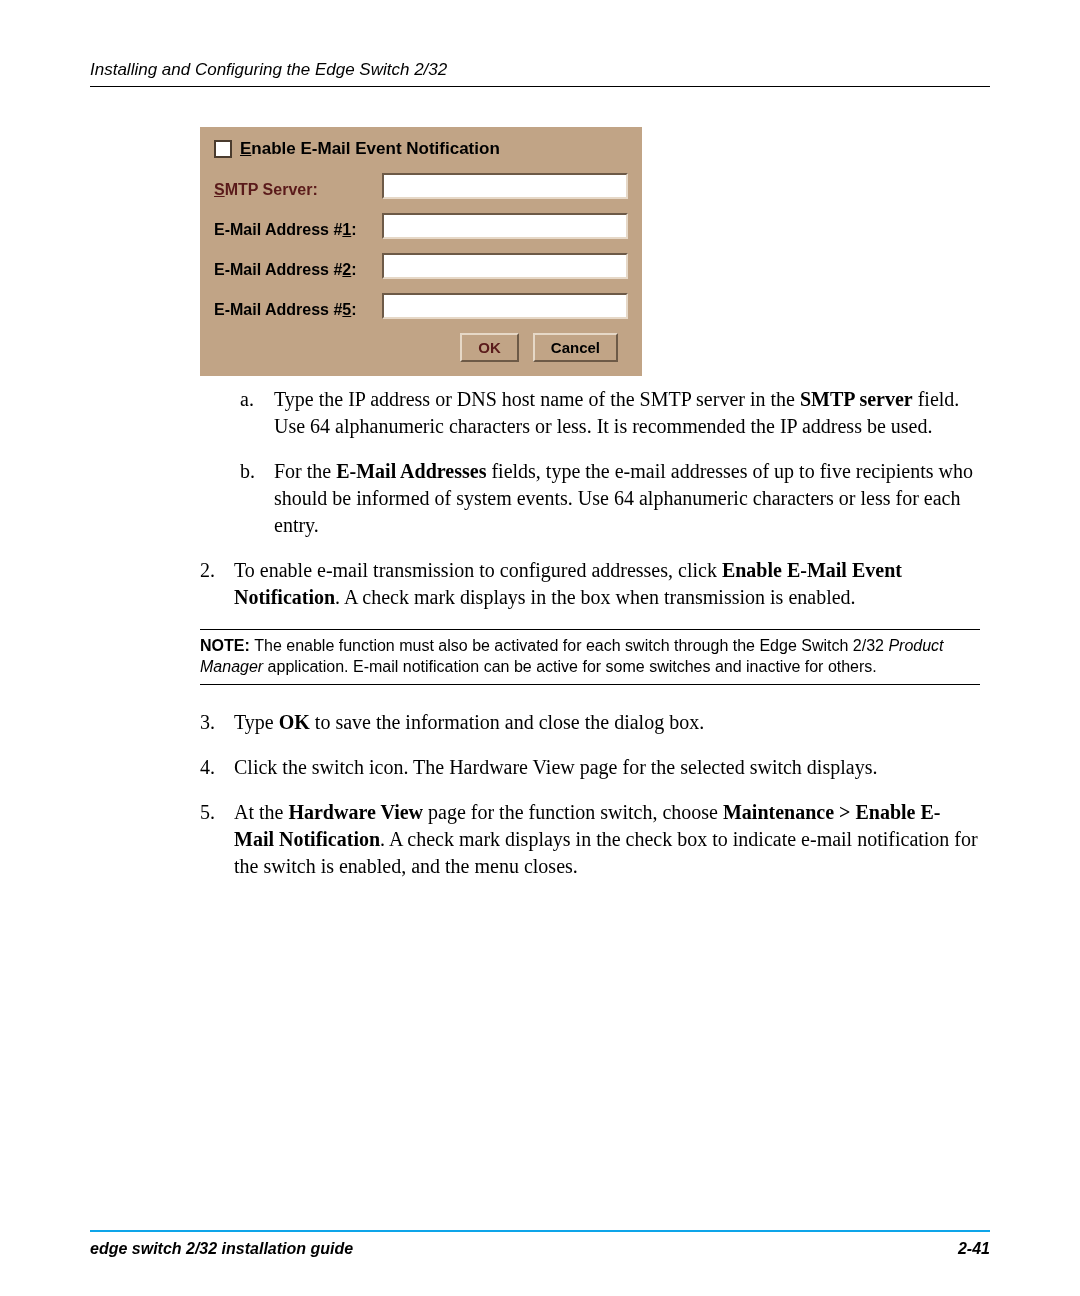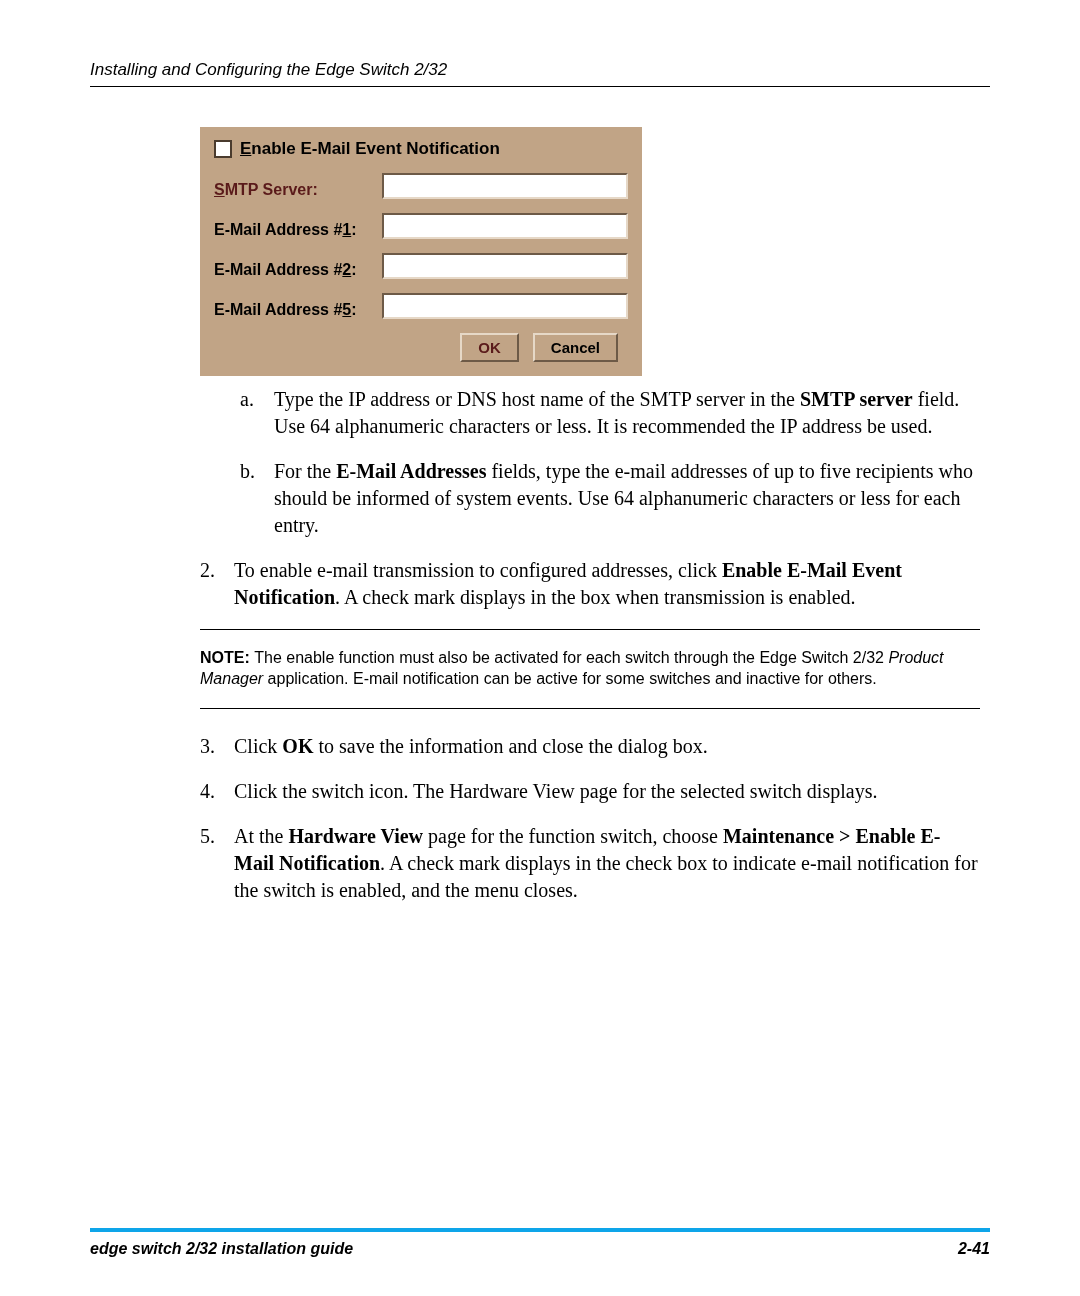--- a/index.html
+++ b/index.html
@@ -142,35 +142,35 @@
   .main-marker {
     width: 34px;
     flex: 0 0 34px;
   }
   .bold { font-weight: bold; text-align: right; }
   .note-block {
     margin-left: 110px;
     margin-right: 10px;
     border-top: 1px solid #000;
     border-bottom: 1px solid #000;
-    padding: 18px 0;
+    padding: 6px 0;
     font-family: Arial, Helvetica, sans-serif;
     font-size: 16px;
     line-height: 1.3;
     margin-top: 10px;
     margin-bottom: 24px;
   }
   .note-block .label { font-weight: bold; }
   .note-block .ital { font-style: italic; }
   .footer {
     position: absolute;
     left: 90px;
     right: 90px;
     bottom: 38px;
-    border-top: 4px solid #0ea5e9;
+    border-top: 2px solid #0ea5e9;
     padding-top: 8px;
     display: flex;
     justify-content: space-between;
     font-family: Arial, Helvetica, sans-serif;
     font-style: italic;
     font-weight: bold;
     font-size: 16px;
   }
 </style>
 </head>
@@ -230,21 +230,21 @@
       </div>
     </div>
 
     <div class="note-block">
       <span class="label">NOTE:  </span><span>The enable function must also be activated for each switch through the Edge Switch 2/32 </span><span class="ital">Product Manager</span><span> application. E-mail notification can be active for some switches and inactive for others.</span>
     </div>
 
     <div class="mainlist">
       <div class="main-item">
         <div class="main-marker">3.</div>
-        <div><span>Click </span><span class="bold">OK</span><span> to save the information and close the dialog box.</span></div>
+        <div><span>Type </span><span class="bold">OK</span><span> to save the information and close the dialog box.</span></div>
       </div>
       <div class="main-item">
         <div class="main-marker">4.</div>
         <div>Click the switch icon. The Hardware View page for the selected switch displays.</div>
       </div>
       <div class="main-item">
         <div class="main-marker">5.</div>
         <div><span>At the </span><span class="bold">Hardware View</span><span> page for the function switch, choose </span><span class="bold">Maintenance &gt; Enable E-Mail Notification</span><span>. A check mark displays in the check box to indicate e-mail notification for the switch is enabled, and the menu closes.</span></div>
       </div>
     </div>

